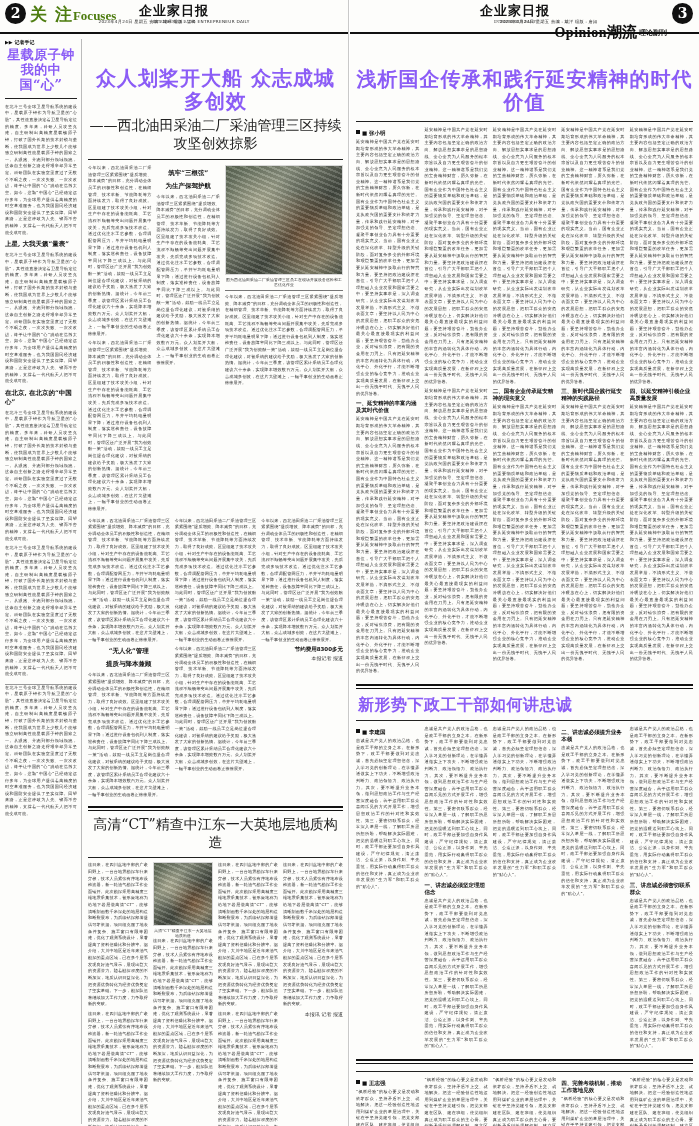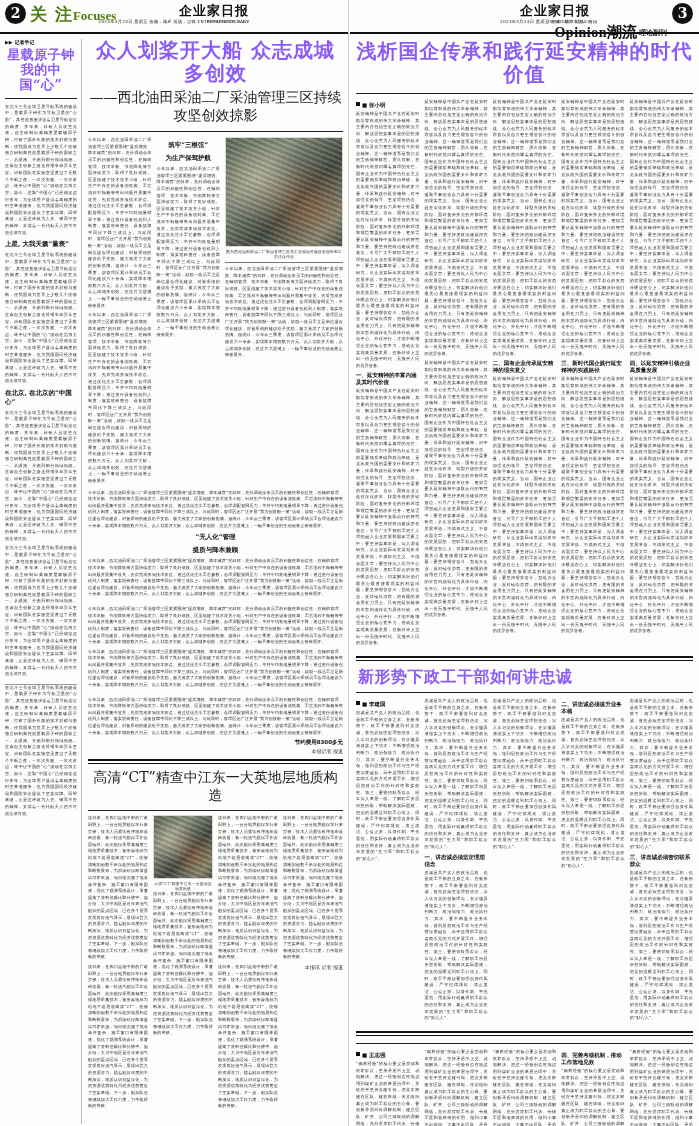--- a/index.html
+++ b/index.html
@@ -85,21 +85,21 @@
     letter-spacing: 0;
     display: inline-block;
     vertical-align: 2px;
     margin-left: 2px;
   }
   .paper-logo {
     position: absolute;
     left: 50%;
     transform: translateX(-50%);
     top: 2px;
-    text-align: right;
+    text-align: center;
     width: 150px;
   }
   .paper-logo .cn {
     font-size: 13px;
     font-weight: bold;
     font-family: "DejaVu Serif", serif;
     letter-spacing: 1px;
     color: #111;
   }
   .paper-logo .en {
@@ -125,21 +125,21 @@
     display: flex;
     gap: 5px;
   }
   .headline {
     font-family: "DejaVu Serif", serif;
     font-weight: bold;
     color: #8b5cf6;
     text-align: center;
     line-height: 1.15;
   }
-  .h1 { font-size: 20px; letter-spacing: 1px; }
+  .h1 { font-size: 20px; letter-spacing: 1px; margin-top: 28px; }
   .h2 { font-size: 16px; letter-spacing: .5px; }
   .h3 { font-size: 13px; letter-spacing: .5px; }
   .subhead {
     text-align: center;
     font-size: 14px;
     color: #222;
     margin-top: 4px;
     font-family: "DejaVu Serif", serif;
   }
   .byline {
@@ -278,21 +278,21 @@
               <p class="txt">今年以来，西北油田采油二厂采油管理三区紧紧围绕“提质增效、降本减费”的目标，充分调动全体员工的积极性和创造性，在精细管理、技术革新、节能降耗等方面持续发力，取得了良好成效。区里组建了技术攻关小组，针对生产中存在的设备能耗高、工艺流程不顺畅等突出问题开展集中攻关，先后完成多项技术改造。通过优化注水工艺参数，合理调配管网压力，单井平均耗电量明显下降；通过推行设备包机到人制度，落实巡检责任，设备故障率同比下降三成以上。与此同时，管理区还广泛开展“我为创效献一策”活动，鼓励一线员工立足岗位提合理化建议，对被采纳的建议给予奖励，极大激发了大家的创新热情。据统计，今年前三季度，该管理区累计采纳员工合理化建议六十余条，实现降本增效数百万元。众人划桨开大船，众志成城多创效，在这片戈壁滩上，一幅干事创业的生动画卷正徐徐展开。</p>
             </div>
             <div style="width:118px; flex:none;">
               <div class="photo" style="height:108px;"></div>
               <div class="photo-cap">图为西北油田采油二厂采油管理三区员工在现场开展设备巡检和工艺优化作业</div>
               <div class="cap-rule"></div>
               <p class="txt">今年以来，西北油田采油二厂采油管理三区紧紧围绕“提质增效、降本减费”的目标，充分调动全体员工的积极性和创造性，在精细管理、技术革新、节能降耗等方面持续发力，取得了良好成效。区里组建了技术攻关小组，针对生产中存在的设备能耗高、工艺流程不顺畅等突出问题开展集中攻关，先后完成多项技术改造。通过优化注水工艺参数，合理调配管网压力，单井平均耗电量明显下降；通过推行设备包机到人制度，落实巡检责任，设备故障率同比下降三成以上。与此同时，管理区还广泛开展“我为创效献一策”活动，鼓励一线员工立足岗位提合理化建议，对被采纳的建议给予奖励，极大激发了大家的创新热情。据统计，今年前三季度，该管理区累计采纳员工合理化建议六十余条，实现降本增效数百万元。众人划桨开大船，众志成城多创效，在这片戈壁滩上，一幅干事创业的生动画卷正徐徐展开。</p>
             </div>
           </div>
 
-          <div class="cols" style="margin-top:2px;flex-direction:column;">
+          <div class="cols" style="margin-top:2px;">
             <div class="body-col">
               <p class="txt">今年以来，西北油田采油二厂采油管理三区紧紧围绕“提质增效、降本减费”的目标，充分调动全体员工的积极性和创造性，在精细管理、技术革新、节能降耗等方面持续发力，取得了良好成效。区里组建了技术攻关小组，针对生产中存在的设备能耗高、工艺流程不顺畅等突出问题开展集中攻关，先后完成多项技术改造。通过优化注水工艺参数，合理调配管网压力，单井平均耗电量明显下降；通过推行设备包机到人制度，落实巡检责任，设备故障率同比下降三成以上。与此同时，管理区还广泛开展“我为创效献一策”活动，鼓励一线员工立足岗位提合理化建议，对被采纳的建议给予奖励，极大激发了大家的创新热情。据统计，今年前三季度，该管理区累计采纳员工合理化建议六十余条，实现降本增效数百万元。众人划桨开大船，众志成城多创效，在这片戈壁滩上，一幅干事创业的生动画卷正徐徐展开。</p>
               <div class="sub-t">“无人化”管理</div>
               <div class="sub-t">提质与降本兼顾</div>
               <p class="txt">今年以来，西北油田采油二厂采油管理三区紧紧围绕“提质增效、降本减费”的目标，充分调动全体员工的积极性和创造性，在精细管理、技术革新、节能降耗等方面持续发力，取得了良好成效。区里组建了技术攻关小组，针对生产中存在的设备能耗高、工艺流程不顺畅等突出问题开展集中攻关，先后完成多项技术改造。通过优化注水工艺参数，合理调配管网压力，单井平均耗电量明显下降；通过推行设备包机到人制度，落实巡检责任，设备故障率同比下降三成以上。与此同时，管理区还广泛开展“我为创效献一策”活动，鼓励一线员工立足岗位提合理化建议，对被采纳的建议给予奖励，极大激发了大家的创新热情。据统计，今年前三季度，该管理区累计采纳员工合理化建议六十余条，实现降本增效数百万元。众人划桨开大船，众志成城多创效，在这片戈壁滩上，一幅干事创业的生动画卷正徐徐展开。</p>
             </div>
             <div class="body-col">
               <p class="txt">今年以来，西北油田采油二厂采油管理三区紧紧围绕“提质增效、降本减费”的目标，充分调动全体员工的积极性和创造性，在精细管理、技术革新、节能降耗等方面持续发力，取得了良好成效。区里组建了技术攻关小组，针对生产中存在的设备能耗高、工艺流程不顺畅等突出问题开展集中攻关，先后完成多项技术改造。通过优化注水工艺参数，合理调配管网压力，单井平均耗电量明显下降；通过推行设备包机到人制度，落实巡检责任，设备故障率同比下降三成以上。与此同时，管理区还广泛开展“我为创效献一策”活动，鼓励一线员工立足岗位提合理化建议，对被采纳的建议给予奖励，极大激发了大家的创新热情。据统计，今年前三季度，该管理区累计采纳员工合理化建议六十余条，实现降本增效数百万元。众人划桨开大船，众志成城多创效，在这片戈壁滩上，一幅干事创业的生动画卷正徐徐展开。</p>
               <p class="txt">今年以来，西北油田采油二厂采油管理三区紧紧围绕“提质增效、降本减费”的目标，充分调动全体员工的积极性和创造性，在精细管理、技术革新、节能降耗等方面持续发力，取得了良好成效。区里组建了技术攻关小组，针对生产中存在的设备能耗高、工艺流程不顺畅等突出问题开展集中攻关，先后完成多项技术改造。通过优化注水工艺参数，合理调配管网压力，单井平均耗电量明显下降；通过推行设备包机到人制度，落实巡检责任，设备故障率同比下降三成以上。与此同时，管理区还广泛开展“我为创效献一策”活动，鼓励一线员工立足岗位提合理化建议，对被采纳的建议给予奖励，极大激发了大家的创新热情。据统计，今年前三季度，该管理区累计采纳员工合理化建议六十余条，实现降本增效数百万元。众人划桨开大船，众志成城多创效，在这片戈壁滩上，一幅干事创业的生动画卷正徐徐展开。</p>
             </div>

